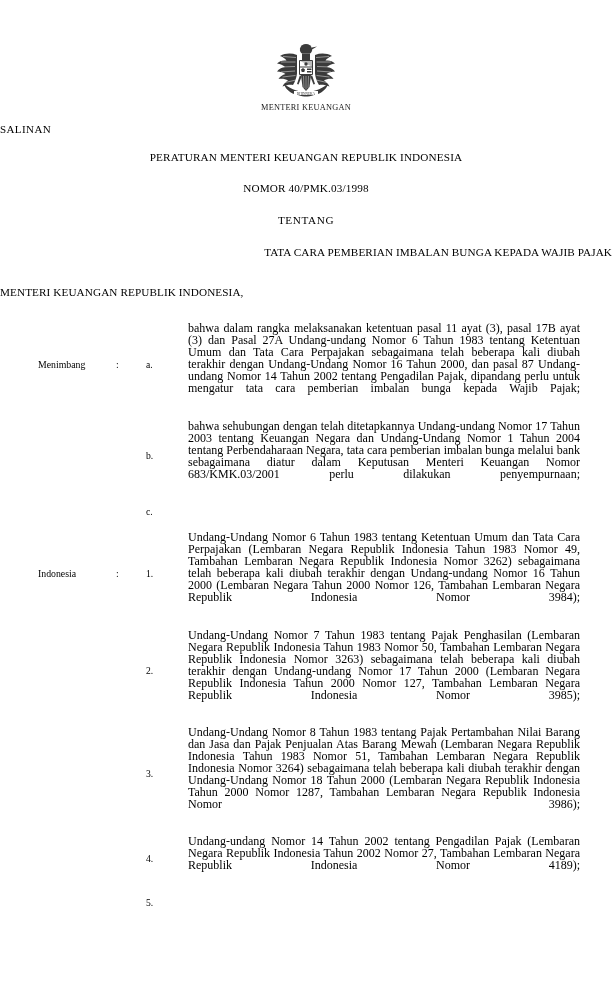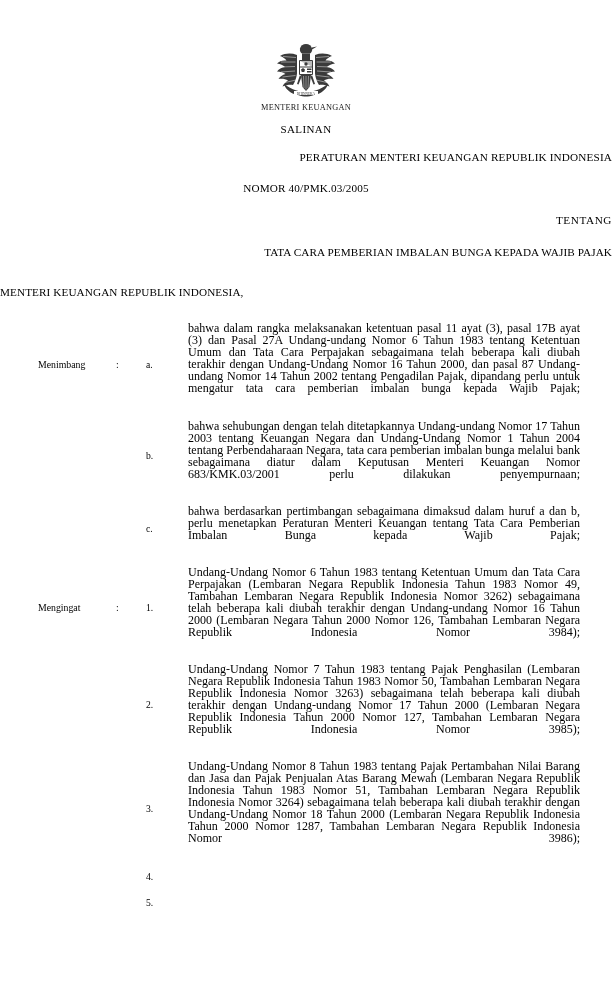--- a/index.html
+++ b/index.html
@@ -37,39 +37,38 @@
   }
   .emblem-caption {
     margin-top: 3px;
     font-size: 8.3px;
     line-height: 10.4px;
     letter-spacing: 0.25px;
     color: #1a1a1a;
   }
 
   .salinan {
-    text-align: center;
     font-size: 11px;
     letter-spacing: 0.4px;
     margin-top: 10px;
   }
   .title-line {
-    text-align: right;
+    text-align: center;
     font-size: 11.2px;
     letter-spacing: 0.15px;
     margin-top: 16px;
   }
   .nomor-line {
     text-align: center;
     font-size: 11.2px;
     letter-spacing: 0.15px;
     margin-top: 19px;
   }
   .tentang-line {
-    text-align: right;
+    text-align: center;
     font-size: 11.2px;
     letter-spacing: 0.6px;
     margin-top: 20px;
   }
   .subject-line {
     text-align: right;
     font-size: 11.2px;
     letter-spacing: 0.1px;
     margin-top: 20px;
   }
@@ -199,21 +198,21 @@
       </g>
     </svg>
 
     <div class="emblem-caption">
       <div>MENTERI KEUANGAN</div>
     </div>
   </div>
 
   <div class="salinan">SALINAN</div>
   <div class="title-line">PERATURAN MENTERI  KEUANGAN REPUBLIK INDONESIA</div>
-  <div class="nomor-line">NOMOR  40/PMK.03/2005</div>
+  <div class="nomor-line">NOMOR  40/PMK.03/1998</div>
   <div class="tentang-line">TENTANG</div>
   <div class="subject-line">TATA CARA PEMBERIAN IMBALAN BUNGA KEPADA WAJIB PAJAK</div>
   <div class="authority-line">MENTERI KEUANGAN REPUBLIK INDONESIA,</div>
 
   <div class="body-wrap">
 
     <div class="clause-group">
 
       <div class="clause-row">
         <div class="lead-label">Menimbang</div>
@@ -226,30 +225,29 @@
         <div class="lead-label"></div>
         <div class="lead-colon"></div>
         <div class="item-marker">b.</div>
         <div class="item-text">bahwa sehubungan dengan telah ditetapkannya Undang-undang Nomor 17 Tahun 2003 tentang Keuangan Negara dan Undang-Undang Nomor 1 Tahun 2004 tentang Perbendaharaan Negara, tata cara pemberian imbalan bunga melalui bank sebagaimana diatur dalam Keputusan Menteri Keuangan Nomor 683/KMK.03/2001 perlu dilakukan penyempurnaan;</div>
       </div>
 
       <div class="clause-row">
         <div class="lead-label"></div>
         <div class="lead-colon"></div>
         <div class="item-marker">c.</div>
-        <div class="item-text">bahwa berdasarkan pertimbangan sebagaimana dimaksud dalam huruf a dan b, perlu menetapkan Peraturan Menteri Keuangan tentang Tata Cara Pemberian Imbalan Bunga kepada Wajib Pajak;</div>
       </div>
     </div>
 
     <div class="spacer-lg"></div>
 
     <div class="clause-group">
 
       <div class="clause-row">
-        <div class="lead-label">Mengingat</div>
+        <div class="lead-label">Indonesia</div>
         <div class="lead-colon">:</div>
         <div class="item-marker">1.</div>
         <div class="item-text">Undang-Undang Nomor 6 Tahun 1983 tentang Ketentuan Umum dan Tata Cara Perpajakan (Lembaran Negara Republik Indonesia Tahun 1983 Nomor 49, Tambahan Lembaran Negara Republik Indonesia Nomor 3262) sebagaimana telah beberapa kali diubah terakhir dengan Undang-undang Nomor 16 Tahun 2000 (Lembaran Negara Tahun 2000 Nomor 126, Tambahan Lembaran Negara Republik Indonesia Nomor 3984);</div>
       </div>
 
       <div class="clause-row">
         <div class="lead-label"></div>
         <div class="lead-colon"></div>
         <div class="item-marker">2.</div>
         <div class="item-text">Undang-Undang Nomor 7 Tahun 1983 tentang Pajak Penghasilan (Lembaran Negara Republik Indonesia Tahun 1983 Nomor 50, Tambahan Lembaran Negara Republik Indonesia Nomor 3263) sebagaimana telah beberapa kali diubah terakhir dengan Undang-undang Nomor 17 Tahun 2000 (Lembaran Negara Republik Indonesia Tahun 2000 Nomor 127, Tambahan Lembaran Negara Republik Indonesia Nomor 3985);</div>
@@ -259,20 +257,21 @@
         <div class="lead-label"></div>
         <div class="lead-colon"></div>
         <div class="item-marker">3.</div>
         <div class="item-text">Undang-Undang Nomor 8 Tahun 1983 tentang Pajak Pertambahan Nilai Barang dan Jasa dan Pajak Penjualan Atas Barang Mewah (Lembaran Negara Republik Indonesia Tahun 1983 Nomor 51, Tambahan Lembaran Negara Republik Indonesia Nomor 3264) sebagaimana telah beberapa kali diubah terakhir dengan Undang-Undang Nomor 18 Tahun 2000 (Lembaran Negara Republik Indonesia Tahun 2000 Nomor 1287, Tambahan Lembaran Negara Republik Indonesia Nomor 3986);</div>
       </div>
 
       <div class="clause-row">
         <div class="lead-label"></div>
         <div class="lead-colon"></div>
         <div class="item-marker">4.</div>
+        <div class="item-text">Undang-undang Nomor 14 Tahun 2002 tentang Pengadilan Pajak (Lembaran Negara Republik Indonesia Tahun 2002 Nomor 27, Tambahan Lembaran Negara Republik Indonesia Nomor 4189);</div>
       </div>
 
       <div class="clause-row">
         <div class="lead-label"></div>
         <div class="lead-colon"></div>
         <div class="item-marker">5.</div>
       </div>
     </div>
 
   </div>

